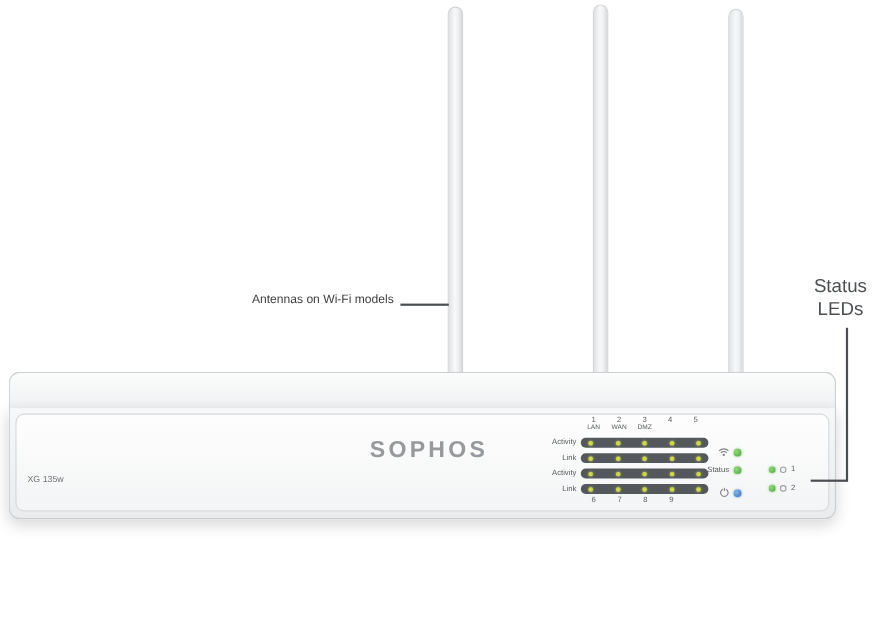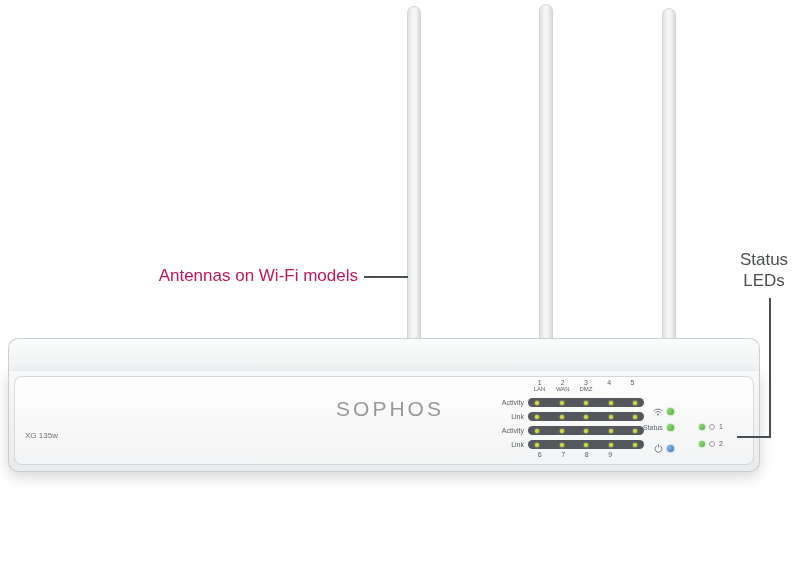--- a/index.html
+++ b/index.html
@@ -32,21 +32,21 @@
     box-shadow:0 5px 14px rgba(0,0,0,0.16);
   }
   .front-inset {
     position:absolute; left:14px; top:376px; width:740px; height:89px; z-index:3;
     border:1px solid #d6d9db; border-radius:8px;
     background:linear-gradient(180deg,#fefefe,#f3f4f5);
   }
 
   .brand-logo {
     position:absolute; left:320px; top:397px; width:140px; z-index:4;
-    text-align:center; font-size:21px; font-weight:normal;
+    text-align:center; font-size:21px; font-weight:bold;
     letter-spacing:3px; color:#97999c;
   }
   .model-label {
     position:absolute; left:25px; top:431px; z-index:4;
     font-size:8px; color:#6e7173;
   }
 
   
   .col-headers {
     position:absolute; left:528px; top:379px; width:116px; z-index:4;
@@ -82,21 +82,21 @@
   .led { width:7px; height:7px; border-radius:50%; }
   .led.green { background:radial-gradient(circle at 35% 35%, #90da79, #49a439); box-shadow:0 0 2px #6cc35a; }
   .led.blue  { background:radial-gradient(circle at 35% 35%, #80b6e9, #2f6fb5); box-shadow:0 0 2px #5b97d6; }
   .led.small-green { width:6px; height:6px; background:radial-gradient(circle at 35% 35%, #90da79, #49a439); border-radius:50%; box-shadow:0 0 2px #6cc35a; }
   .led-ring { width:6px; height:6px; border:1px solid #9aa0a3; border-radius:50%; background:transparent; }
   .side-led-label { font-size:7px; color:#5a5d5f; }
 
   
   .antenna-callout-label {
     position:absolute; left:90px; top:266px; width:268px; z-index:5;
-    font-size:17px; color:#be185d; text-align:right;
+    font-size:11px; color:#404040; text-align:right;
   }
   .antenna-callout-line {
     position:absolute; left:364px; top:276px; width:44px; height:2px; z-index:5;
     background:#4a4e52;
   }
   .status-callout-label {
     position:absolute; left:731px; top:249px; width:66px; z-index:5;
     font-size:17px; color:#4b4f52; text-align:center; line-height:21px;
   }
   .status-callout-line-v {

